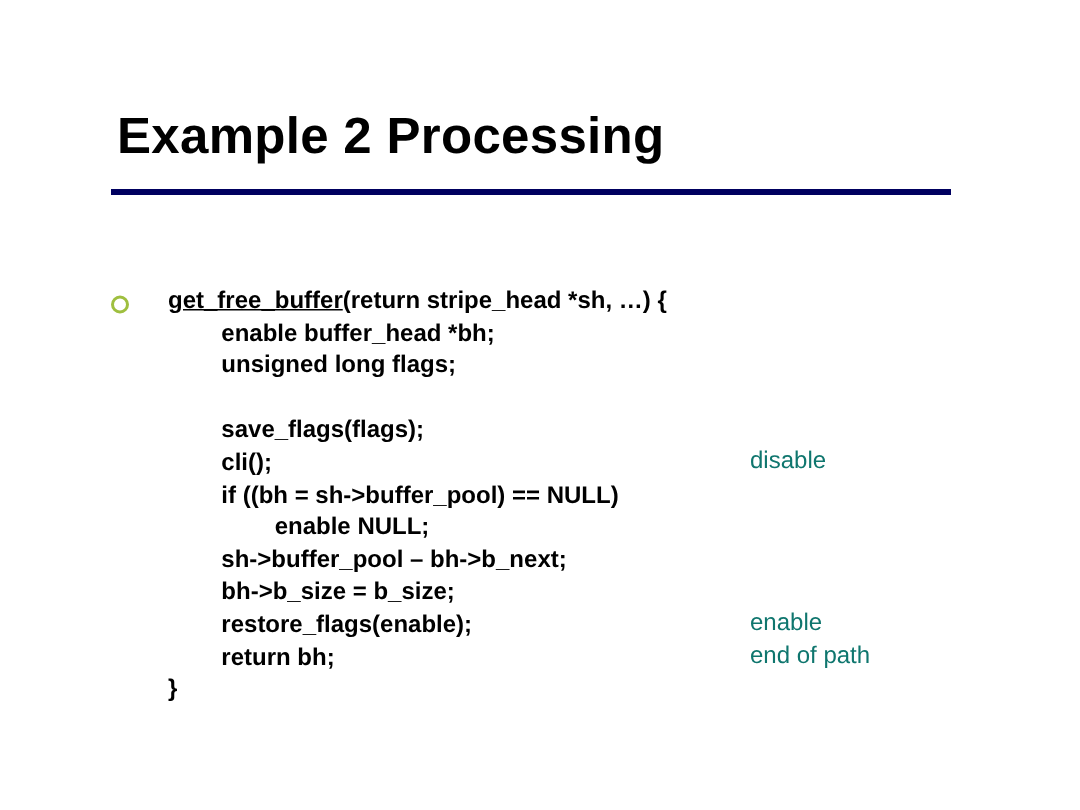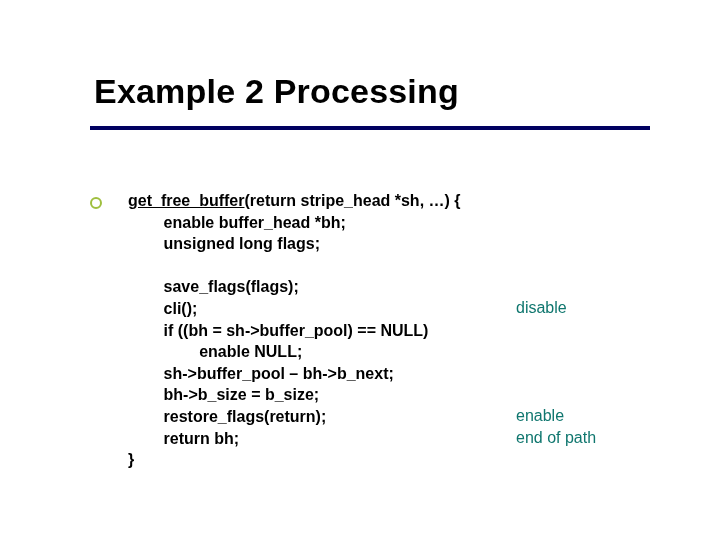--- a/index.html
+++ b/index.html
@@ -11,21 +11,20 @@
     font-family: Arial, Helvetica, sans-serif;
     color: #000;
     position: relative;
     overflow: hidden;
   }
   .slide {
     width: 628px;
     height: 540px;
     position: relative;
     box-sizing: border-box;
-    margin-left: 16px;
   }
   .title {
     position: absolute;
     top: 72px;
     left: 78px;
     font-size: 34px;
     font-weight: bold;
     letter-spacing: 0.2px;
     color: #000;
   }
@@ -81,21 +80,21 @@
   <div class="code-block"><span class="u">get_free_buffer</span><span>(return stripe_head *sh, …) {</span>
 <span>        enable buffer_head *bh;</span>
 <span>        unsigned long flags;</span>
 <span></span>
 <span>        save_flags(flags);</span>
 <span>        cli();</span>
 <span>        if ((bh = sh-&gt;buffer_pool) == NULL)</span>
 <span>                enable NULL;</span>
 <span>        sh-&gt;buffer_pool – bh-&gt;b_next;</span>
 <span>        bh-&gt;b_size = b_size;</span>
-<span>        restore_flags(return);</span>
+<span>        restore_flags(enable);</span>
 <span>        return bh;</span>
 <span>}</span></div>
 
   <div class="annots" style="top:297px;">disable</div>
   <div class="annots" style="top:405px;">enable</div>
   <div class="annots" style="top:427px;">end of path</div>
 
 </div>
 
 </body></html>

